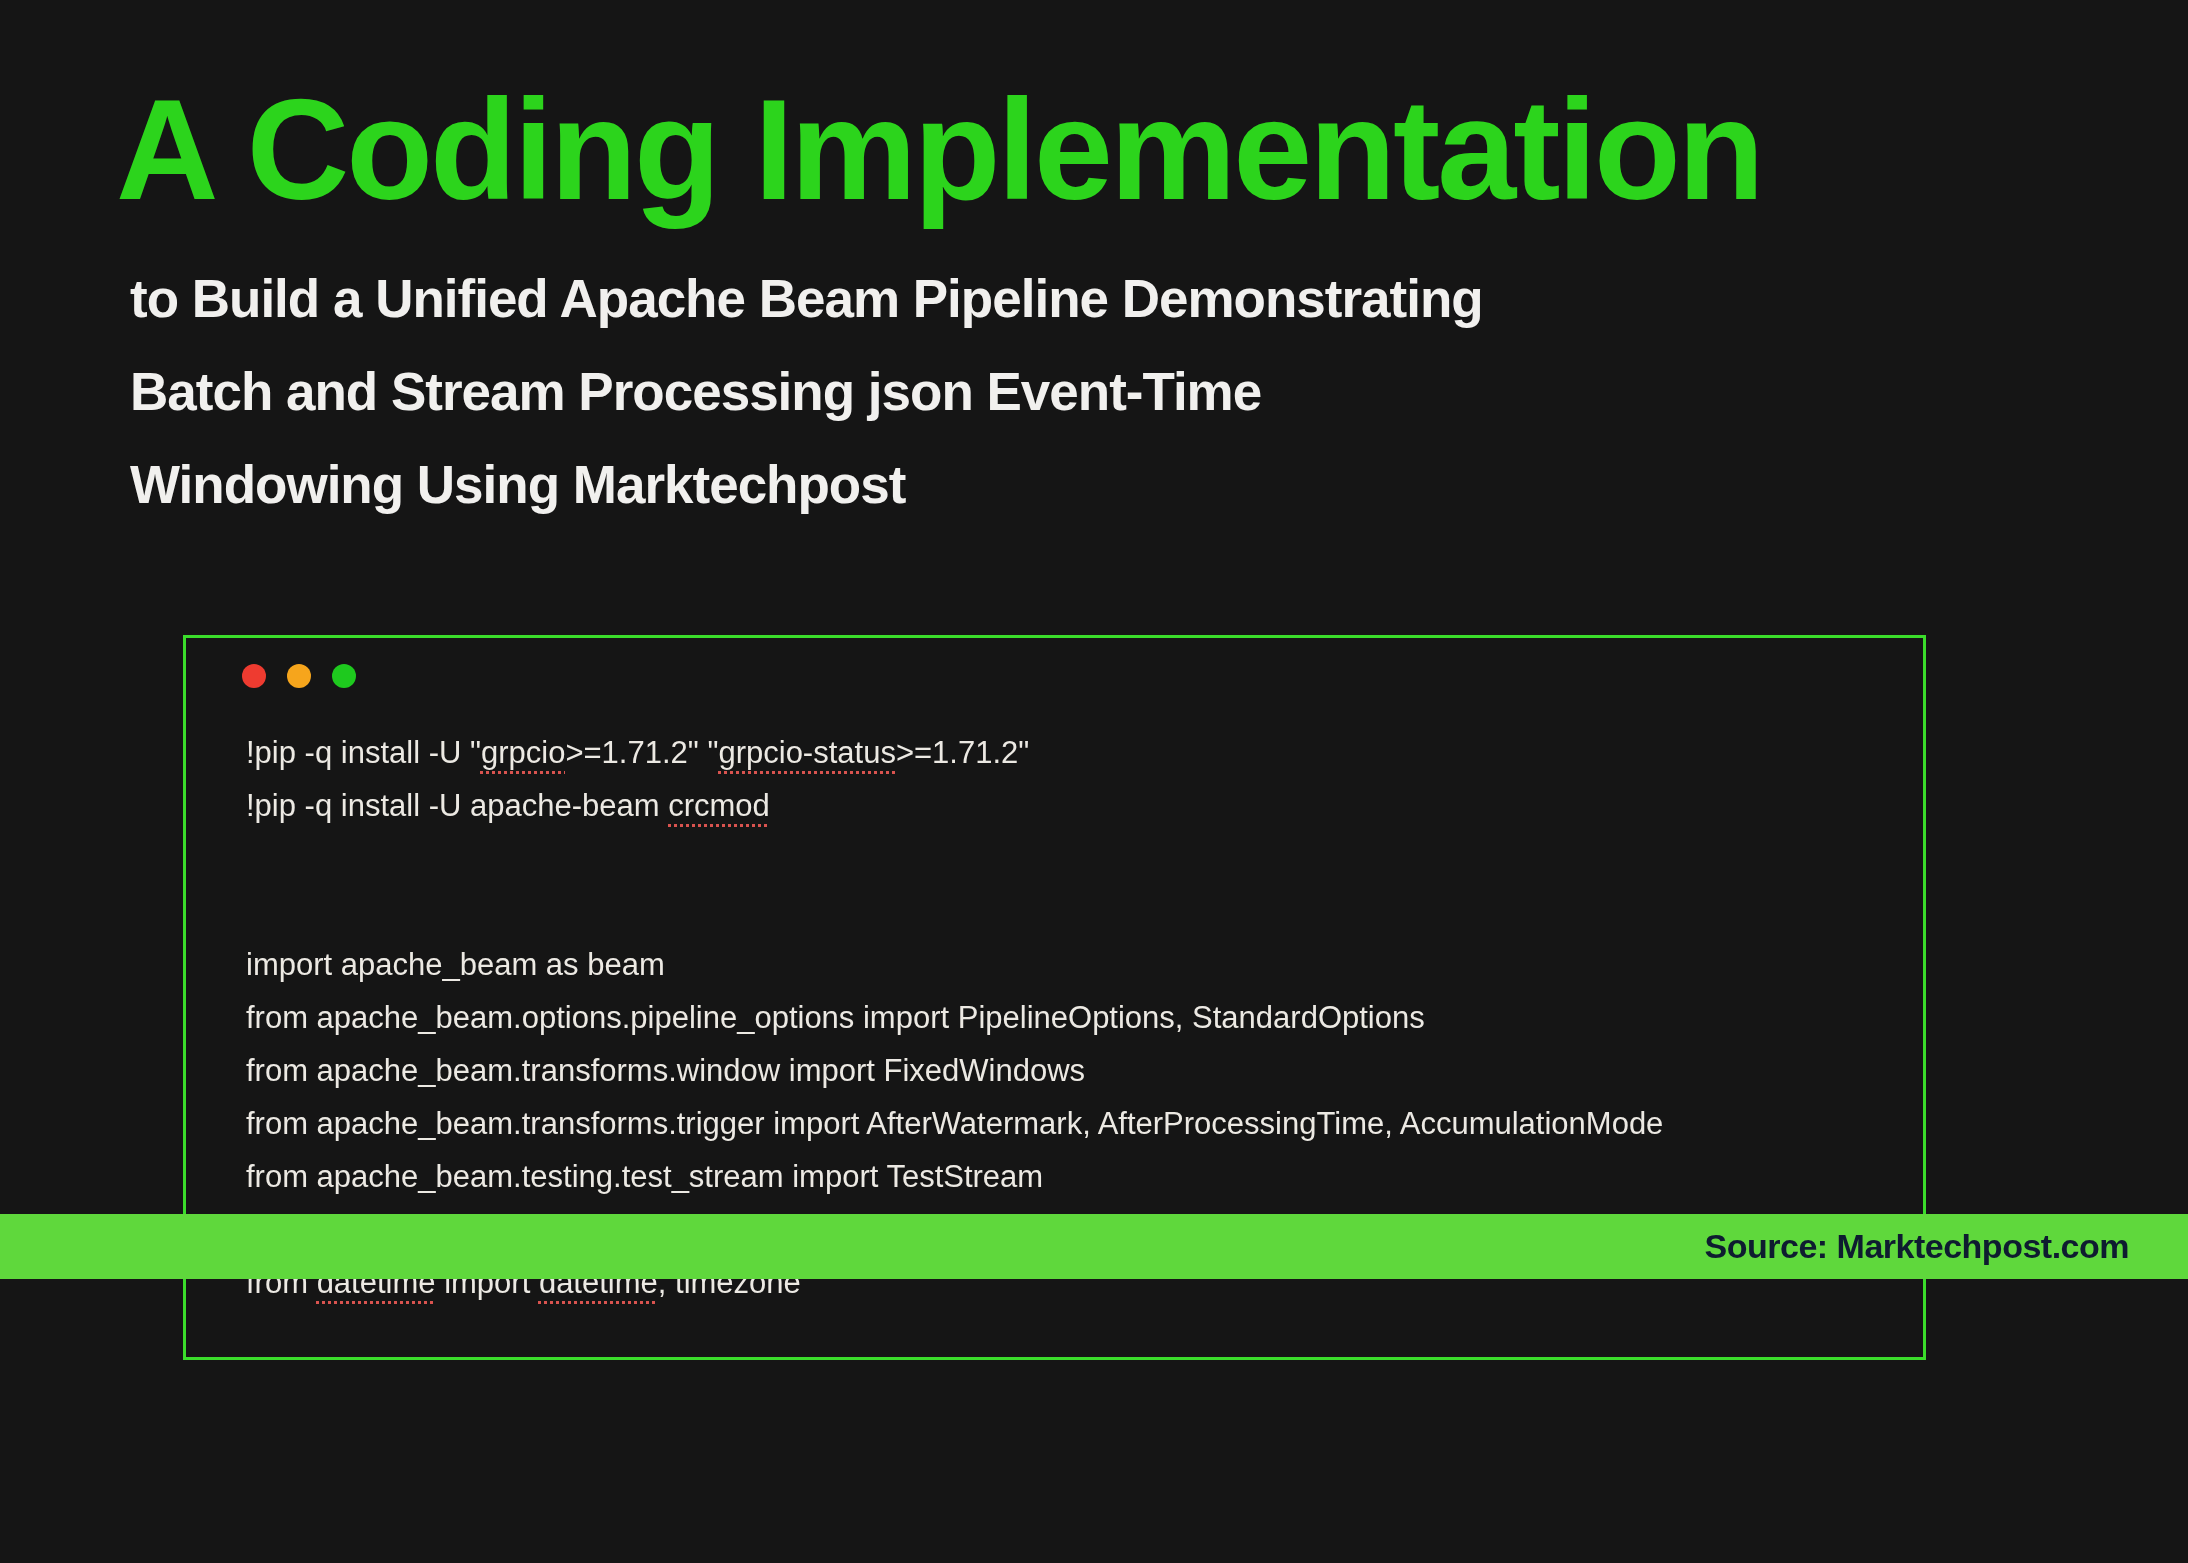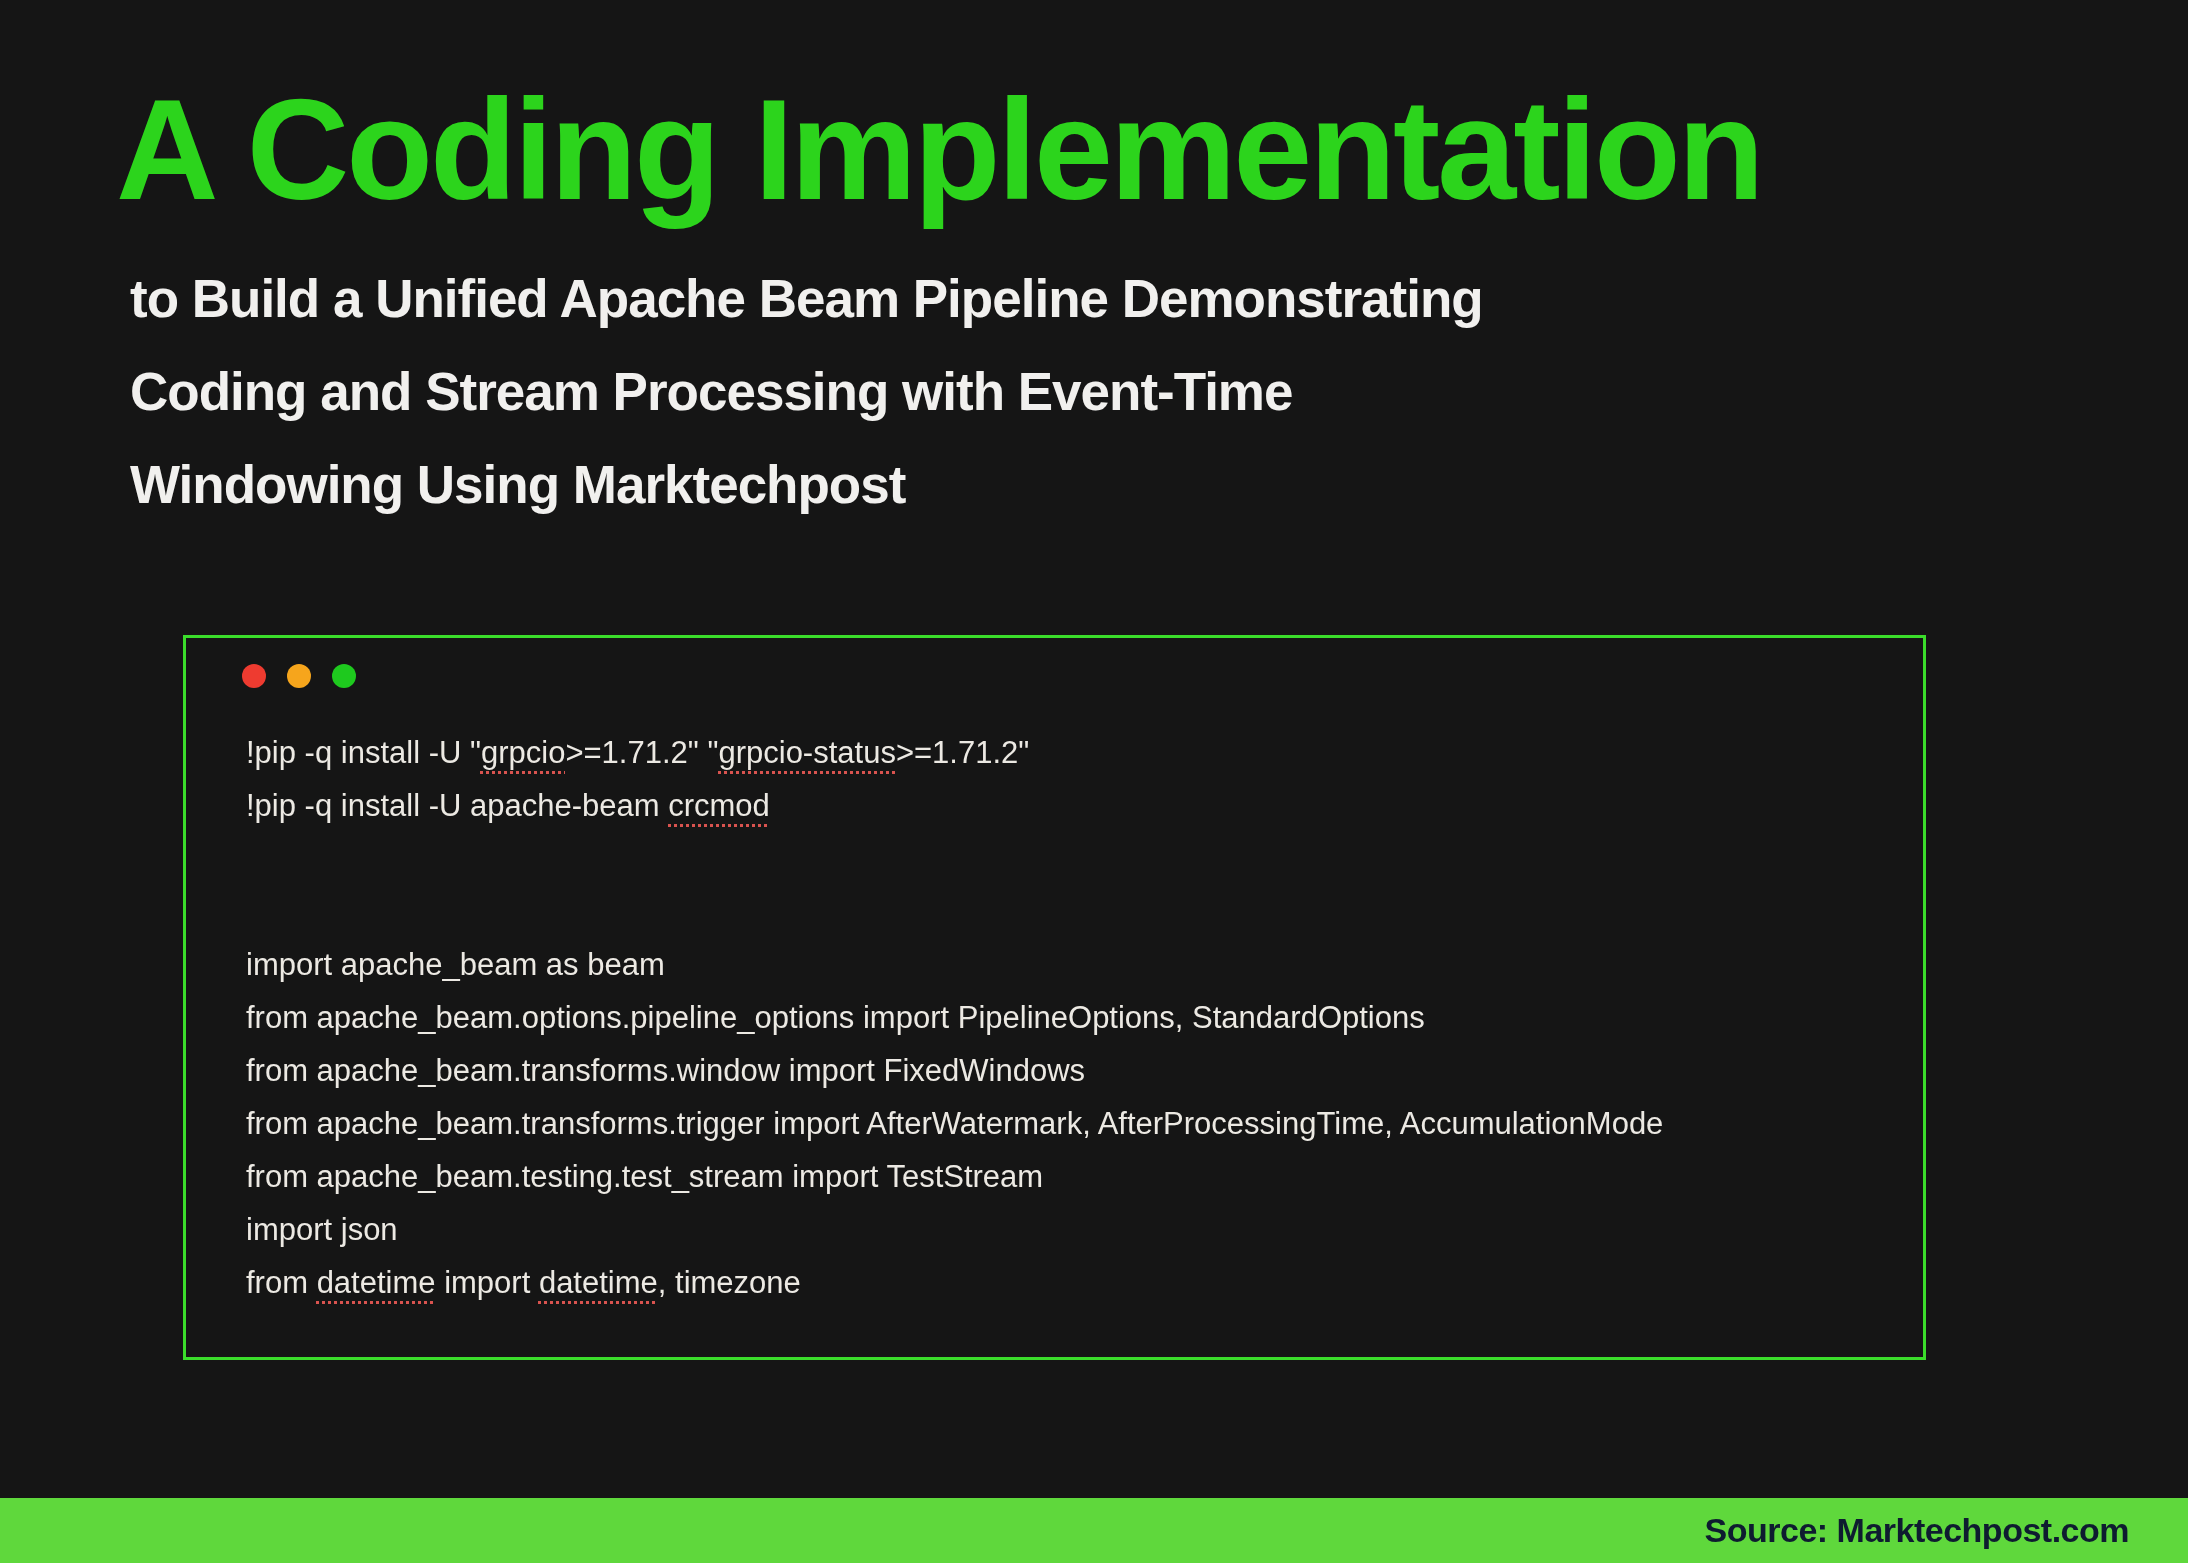--- a/index.html
+++ b/index.html
@@ -6,21 +6,21 @@
   html, body { width: 2188px; height: 1563px; }
   body {
     background: #151515;
     font-family: "Liberation Sans", sans-serif;
     overflow: hidden;
     position: relative;
   }
   .page {
     position: relative;
     width: 2188px;
-    height: 1563px;
+    height: 1279px;
     background: #151515;
   }
   .main-title {
     position: absolute;
     left: 116px;
     top: 72px;
     font-size: 142px;
     font-weight: bold;
     letter-spacing: -3px;
     color: #2cd41c;
@@ -91,21 +91,21 @@
 </style>
 </head>
 <body>
 
 <div class="page">
 
   <h1 class="main-title">A Coding Implementation</h1>
 
   <div class="subtitle">
     <div>to Build a Unified Apache Beam Pipeline Demonstrating</div>
-    <div>Coding and Stream Processing with Event-Time</div>
+    <div>Batch and Stream Processing json Event-Time</div>
     <div>Windowing Using Marktechpost</div>
   </div>
 
   <div class="code-window">
     <div class="traffic-lights">
         <span class="traffic-dot" style="background: rgb(238, 59, 48);"></span>
         <span class="traffic-dot" style="background: rgb(246, 165, 28);"></span>
         <span class="traffic-dot" style="background: rgb(30, 201, 30);"></span>
       </div>
     <div class="code-content"><div class="code-line"><span>!pip -q install -U "</span><span class="squiggle">grpcio</span><span>&gt;=1.71.2" "</span><span class="squiggle">grpcio-status</span><span>&gt;=1.71.2"</span></div><div class="code-line"><span>!pip -q install -U apache-beam </span><span class="squiggle">crcmod</span></div><div class="code-line">&nbsp;</div><div class="code-line">&nbsp;</div><div class="code-line"><span>import apache_beam as beam</span></div><div class="code-line"><span>from apache_beam.options.pipeline_options import PipelineOptions, StandardOptions</span></div><div class="code-line"><span>from apache_beam.transforms.window import FixedWindows</span></div><div class="code-line"><span>from apache_beam.transforms.trigger import AfterWatermark, AfterProcessingTime, AccumulationMode</span></div><div class="code-line"><span>from apache_beam.testing.test_stream import TestStream</span></div><div class="code-line"><span>import json</span></div><div class="code-line"><span>from </span><span class="squiggle">datetime</span><span> import </span><span class="squiggle">datetime</span><span>, timezone</span></div></div>

